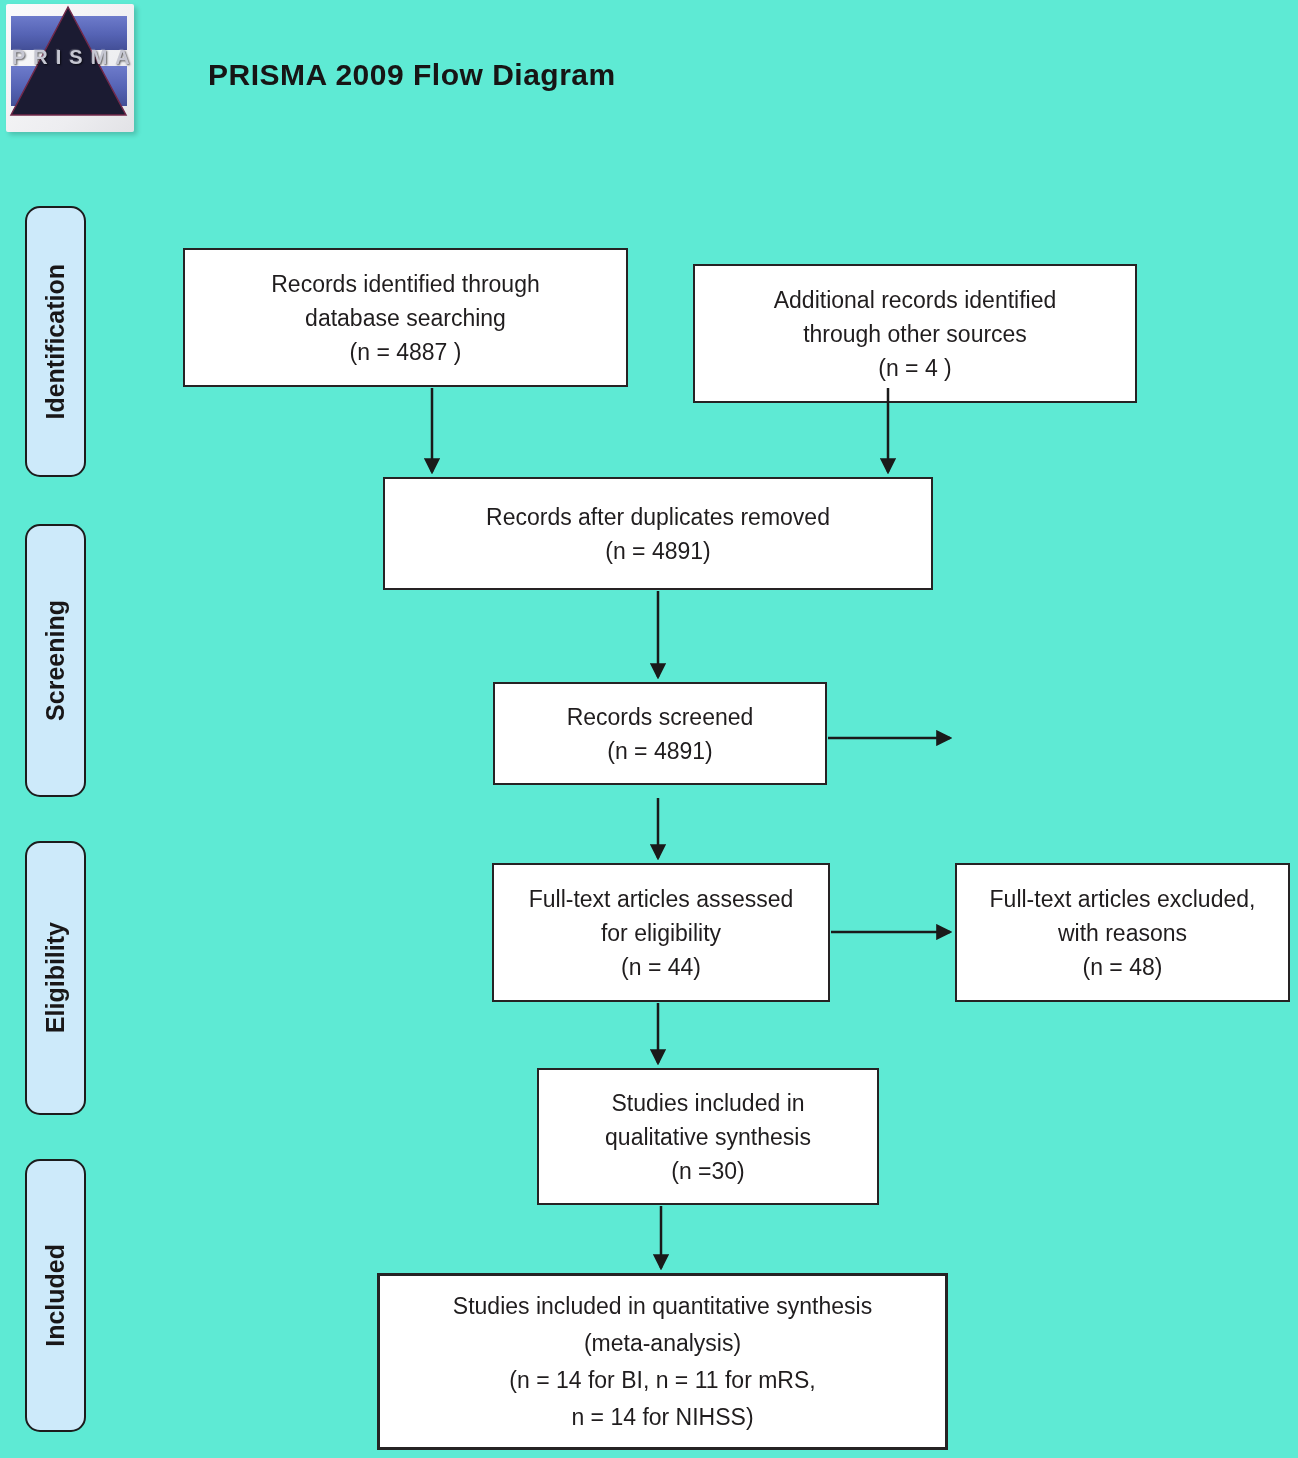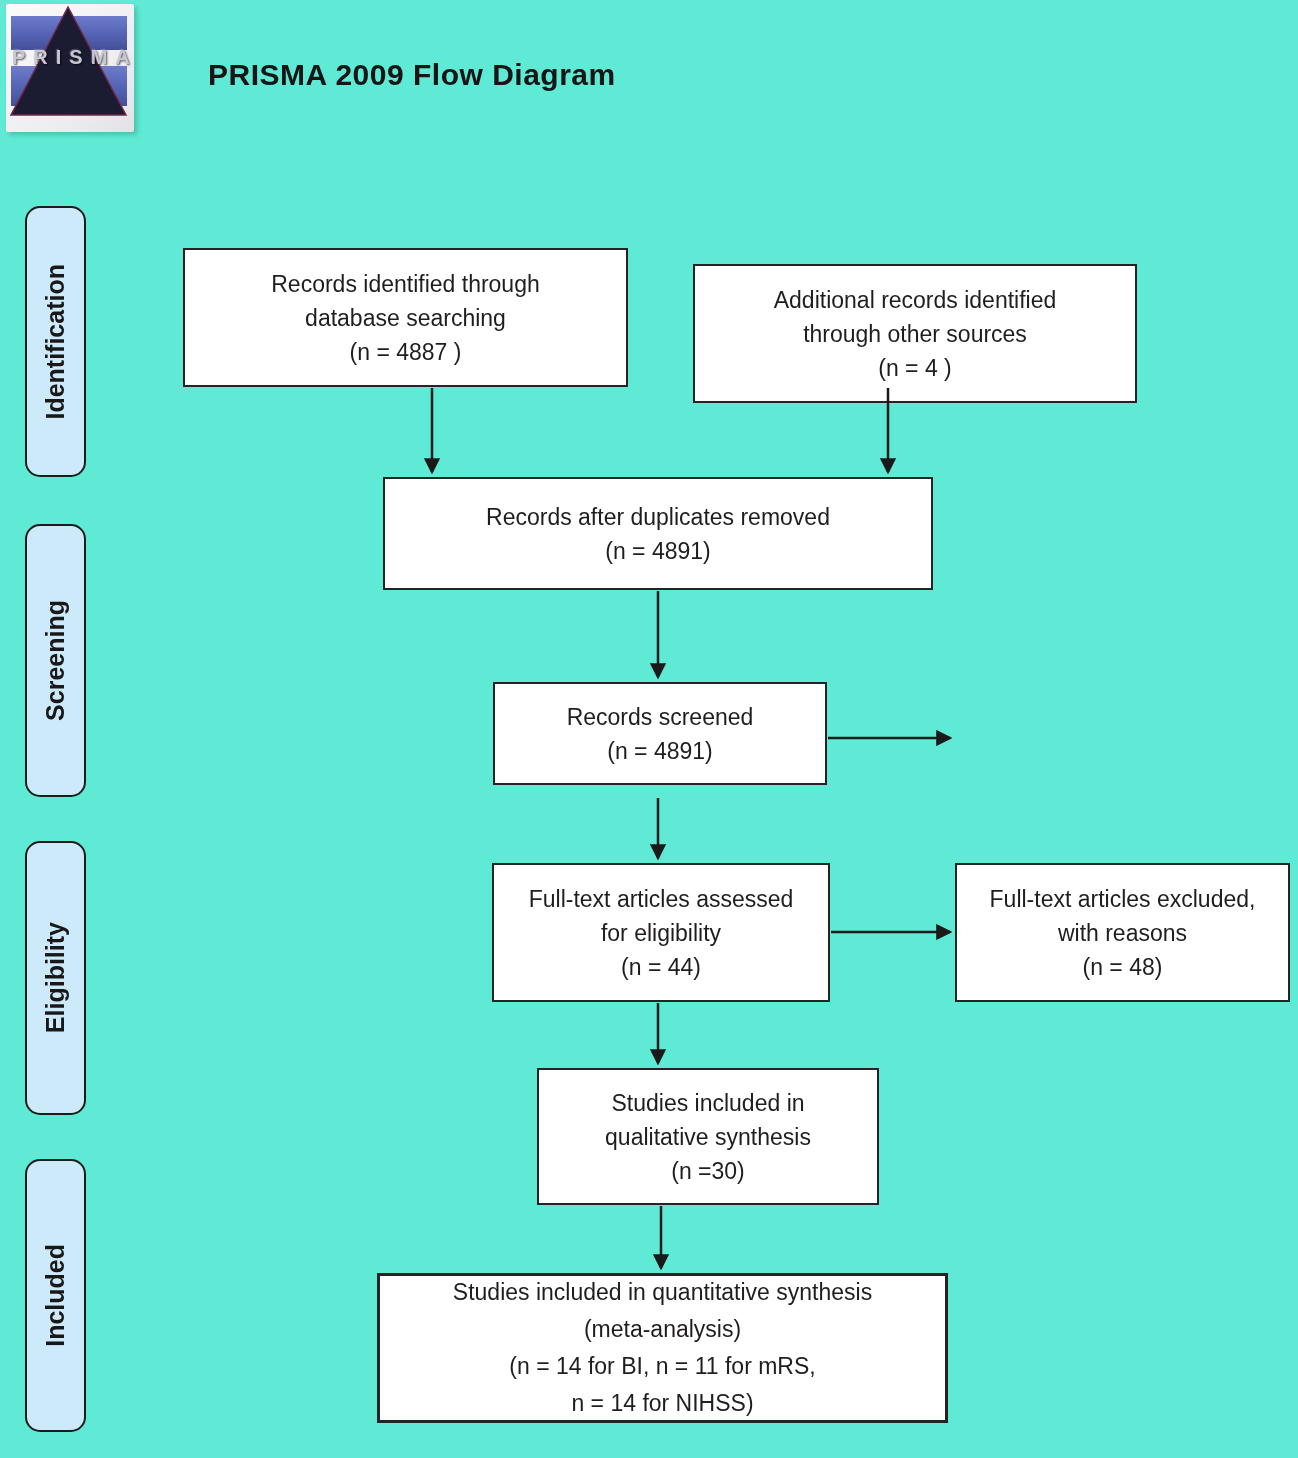--- a/index.html
+++ b/index.html
@@ -111,21 +111,21 @@
     padding: 4px 10px;
   }
   .b1 { left: 183px; top: 248px;  width: 445px; height: 139px; text-align: center; }
   .b2 { left: 693px; top: 264px;  width: 444px; height: 139px; }
   .b3 { left: 383px; top: 477px;  width: 550px; height: 113px; }
   .b4 { left: 493px; top: 682px;  width: 334px; height: 103px; }
   .b5 { left: 955px; top: 682px;  width: 335px; height: 114px; }
   .b6 { left: 492px; top: 863px;  width: 338px; height: 139px; }
   .b7 { left: 955px; top: 863px;  width: 335px; height: 139px; }
   .b8 { left: 490px; top: 1068px; width: 342px; height: 137px; margin-left: 47px; }
-  .b9 { left: 377px; top: 1273px; width: 571px; height: 150px; border-width: 3px; line-height: 37px; }
+  .b9 { left: 377px; top: 1273px; width: 571px; height: 177px; border-width: 3px; line-height: 37px; }
 
   
   .arrows {
     position: absolute;
     left: 0; top: 0;
     pointer-events: none;
   }
   .arrows line {
     stroke: #1a1a1a;
     stroke-width: 2.5;

